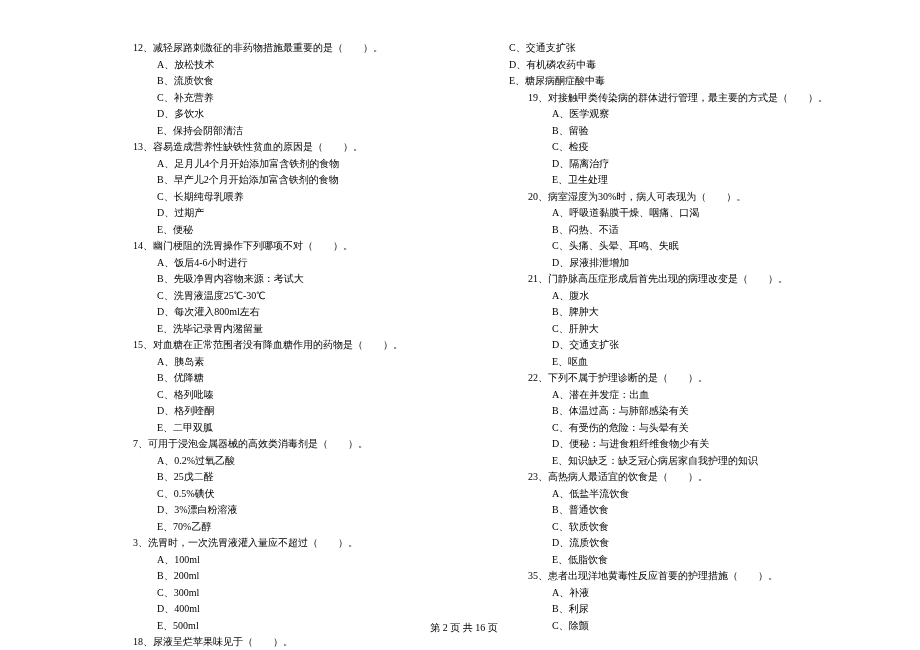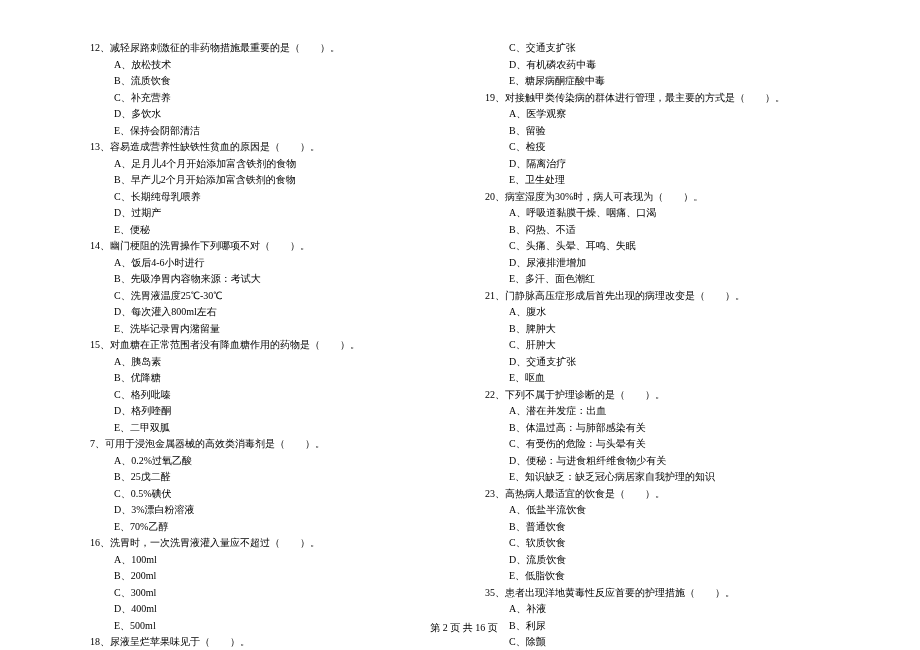--- a/index.html
+++ b/index.html
@@ -20,20 +20,21 @@
     .columns {
       display: flex;
       gap: 50px;
     }
     .column {
       flex: 1;
       line-height: 1.65;
     }
     .question {
       margin-bottom: 0;
+      margin-left: 43px;
     }
     .q-text {
       display: block;
     }
     .option {
       display: block;
       padding-left: 24px;
     }
     .footer {
       position: absolute;
@@ -83,21 +84,21 @@
       </div>
       <div class="question">
         <span class="q-text">7、可用于浸泡金属器械的高效类消毒剂是（　　）。</span>
         <span class="option">A、0.2%过氧乙酸</span>
         <span class="option">B、25戊二醛</span>
         <span class="option">C、0.5%碘伏</span>
         <span class="option">D、3%漂白粉溶液</span>
         <span class="option">E、70%乙醇</span>
       </div>
       <div class="question">
-        <span class="q-text">16、洗胃时，一次洗胃液灌入量应不超过（　　）。</span>
+        <span class="q-text">3、洗胃时，一次洗胃液灌入量应不超过（　　）。</span>
         <span class="option">A、100ml</span>
         <span class="option">B、200ml</span>
         <span class="option">C、300ml</span>
         <span class="option">D、400ml</span>
         <span class="option">E、500ml</span>
       </div>
       <div class="question">
         <span class="q-text">18、尿液呈烂苹果味见于（　　）。</span>
       </div>
     </div>
@@ -112,21 +113,20 @@
         <span class="option">C、检疫</span>
         <span class="option">D、隔离治疗</span>
         <span class="option">E、卫生处理</span>
       </div>
       <div class="question">
         <span class="q-text">20、病室湿度为30%时，病人可表现为（　　）。</span>
         <span class="option">A、呼吸道黏膜干燥、咽痛、口渴</span>
         <span class="option">B、闷热、不适</span>
         <span class="option">C、头痛、头晕、耳鸣、失眠</span>
         <span class="option">D、尿液排泄增加</span>
-        <span class="option">E、多汗、面色潮红</span>
       </div>
       <div class="question">
         <span class="q-text">21、门静脉高压症形成后首先出现的病理改变是（　　）。</span>
         <span class="option">A、腹水</span>
         <span class="option">B、脾肿大</span>
         <span class="option">C、肝肿大</span>
         <span class="option">D、交通支扩张</span>
         <span class="option">E、呕血</span>
       </div>
       <div class="question">

